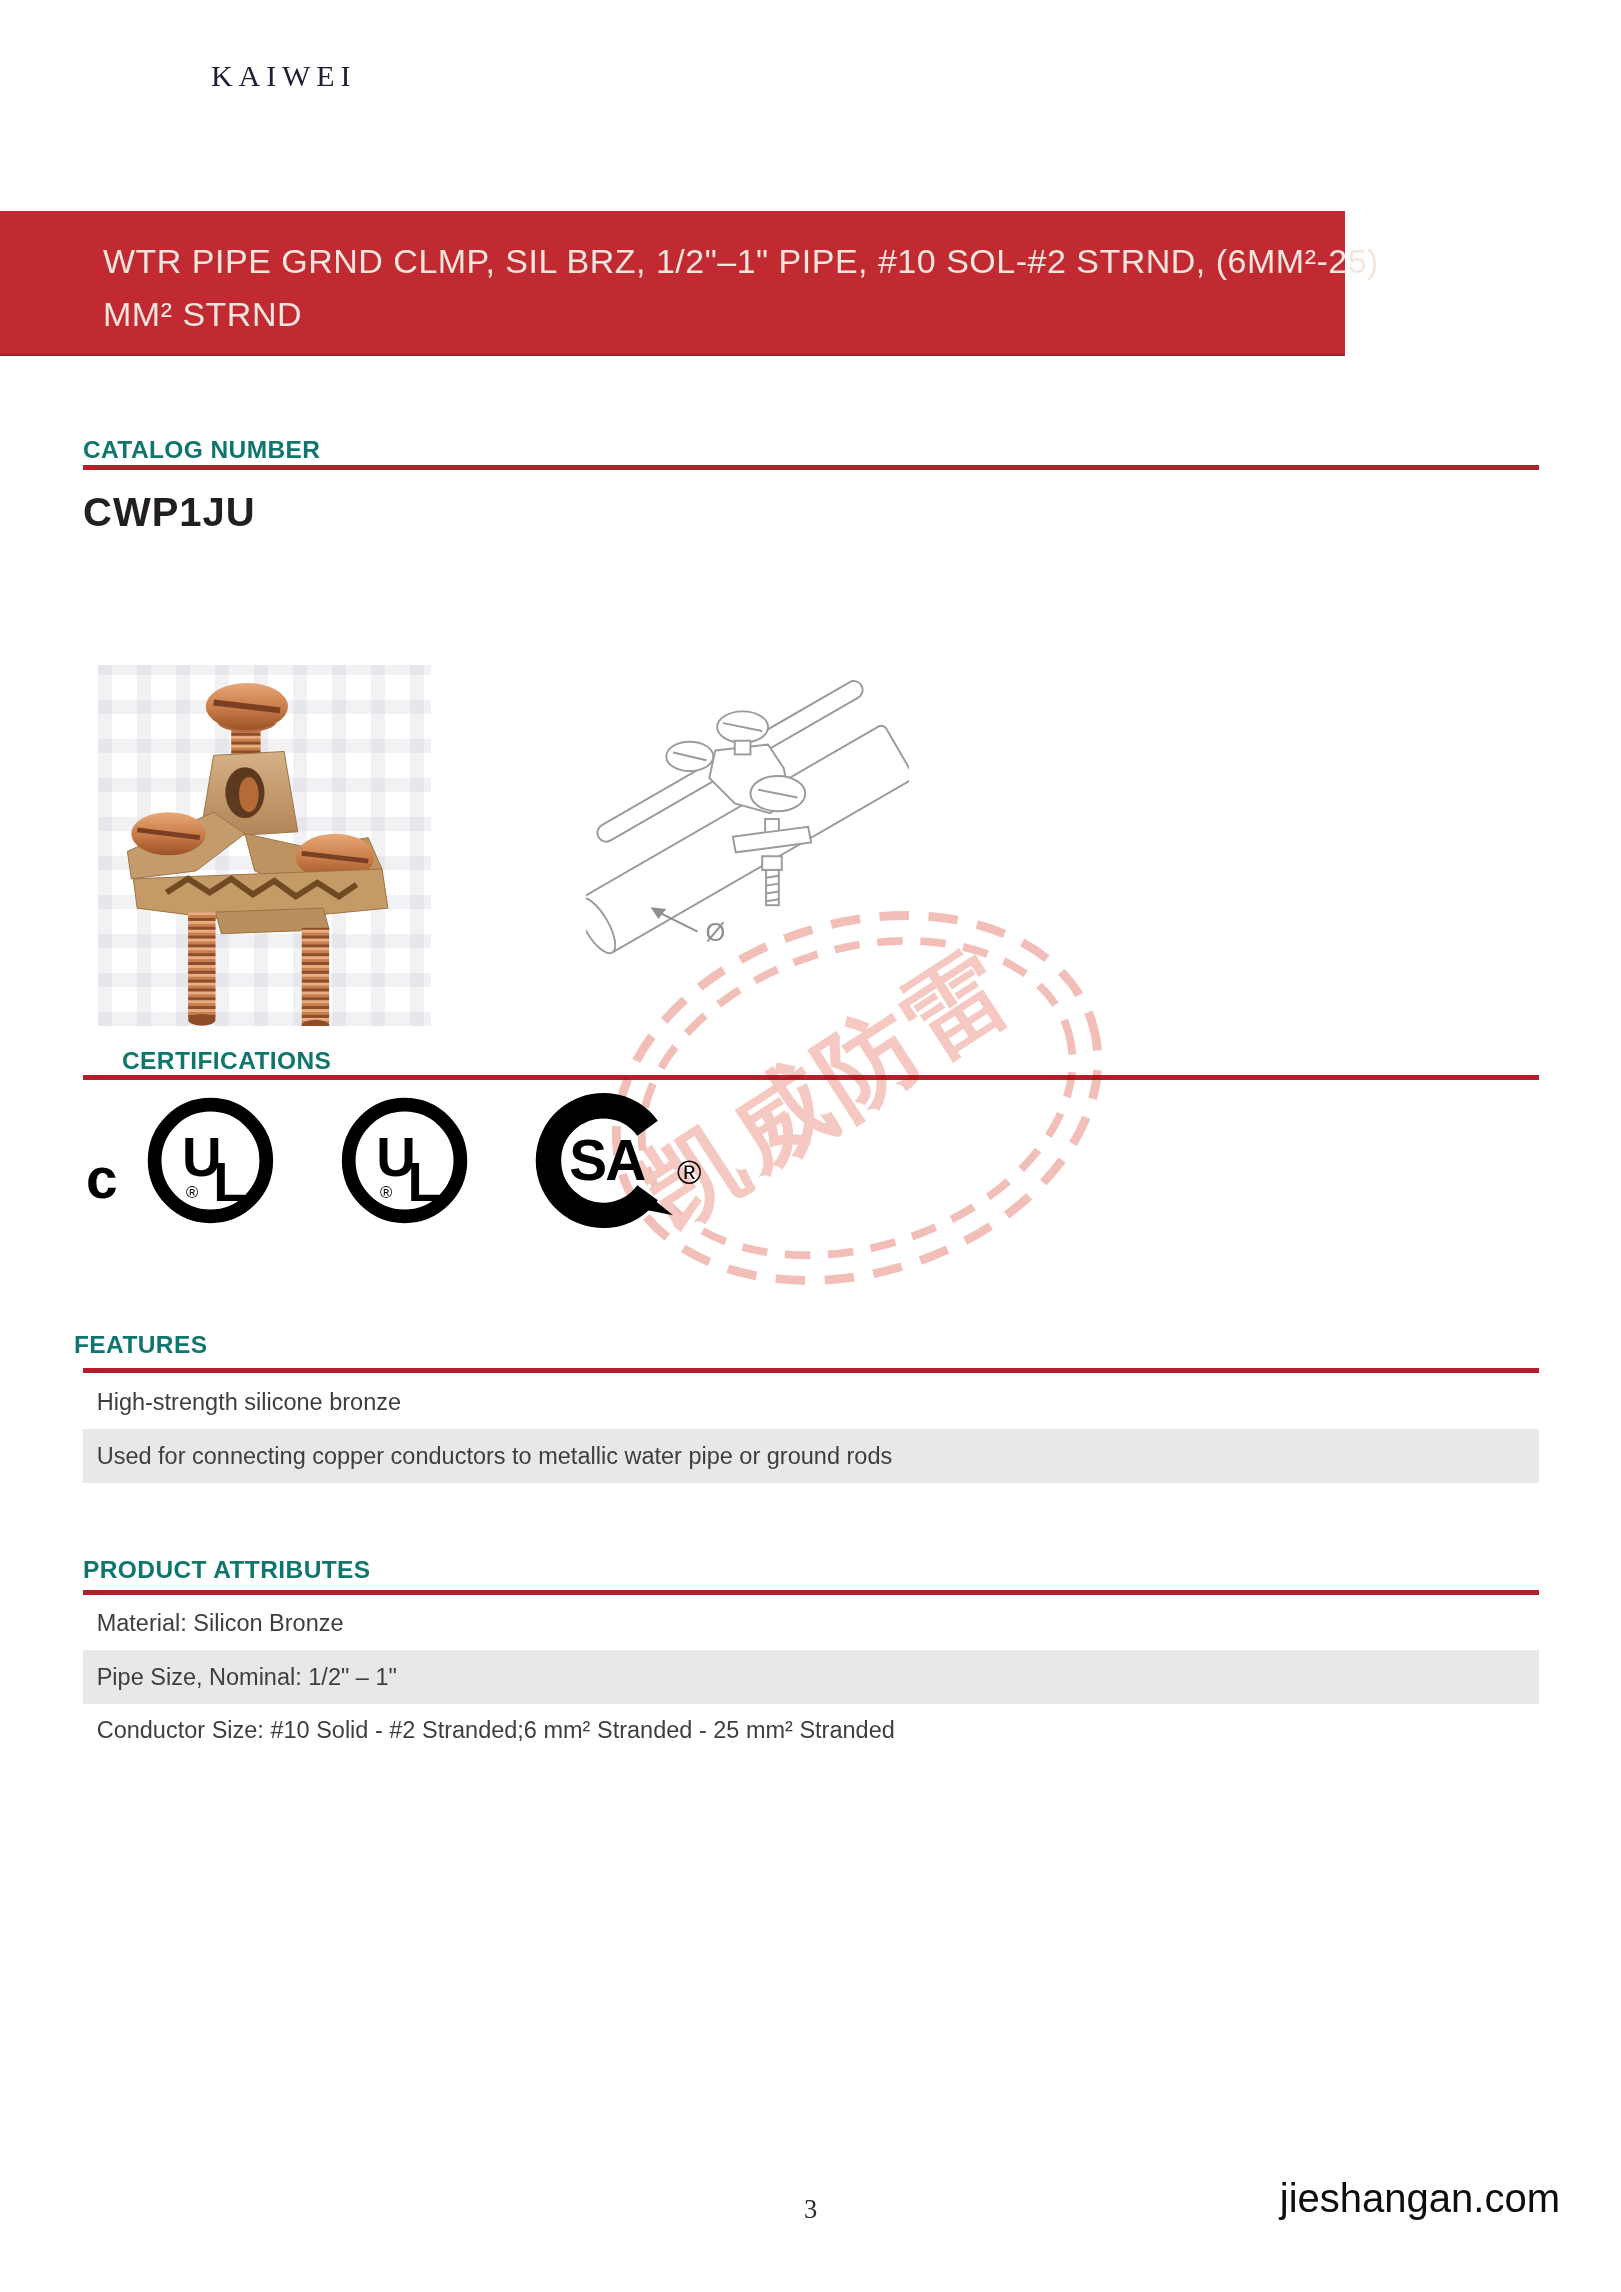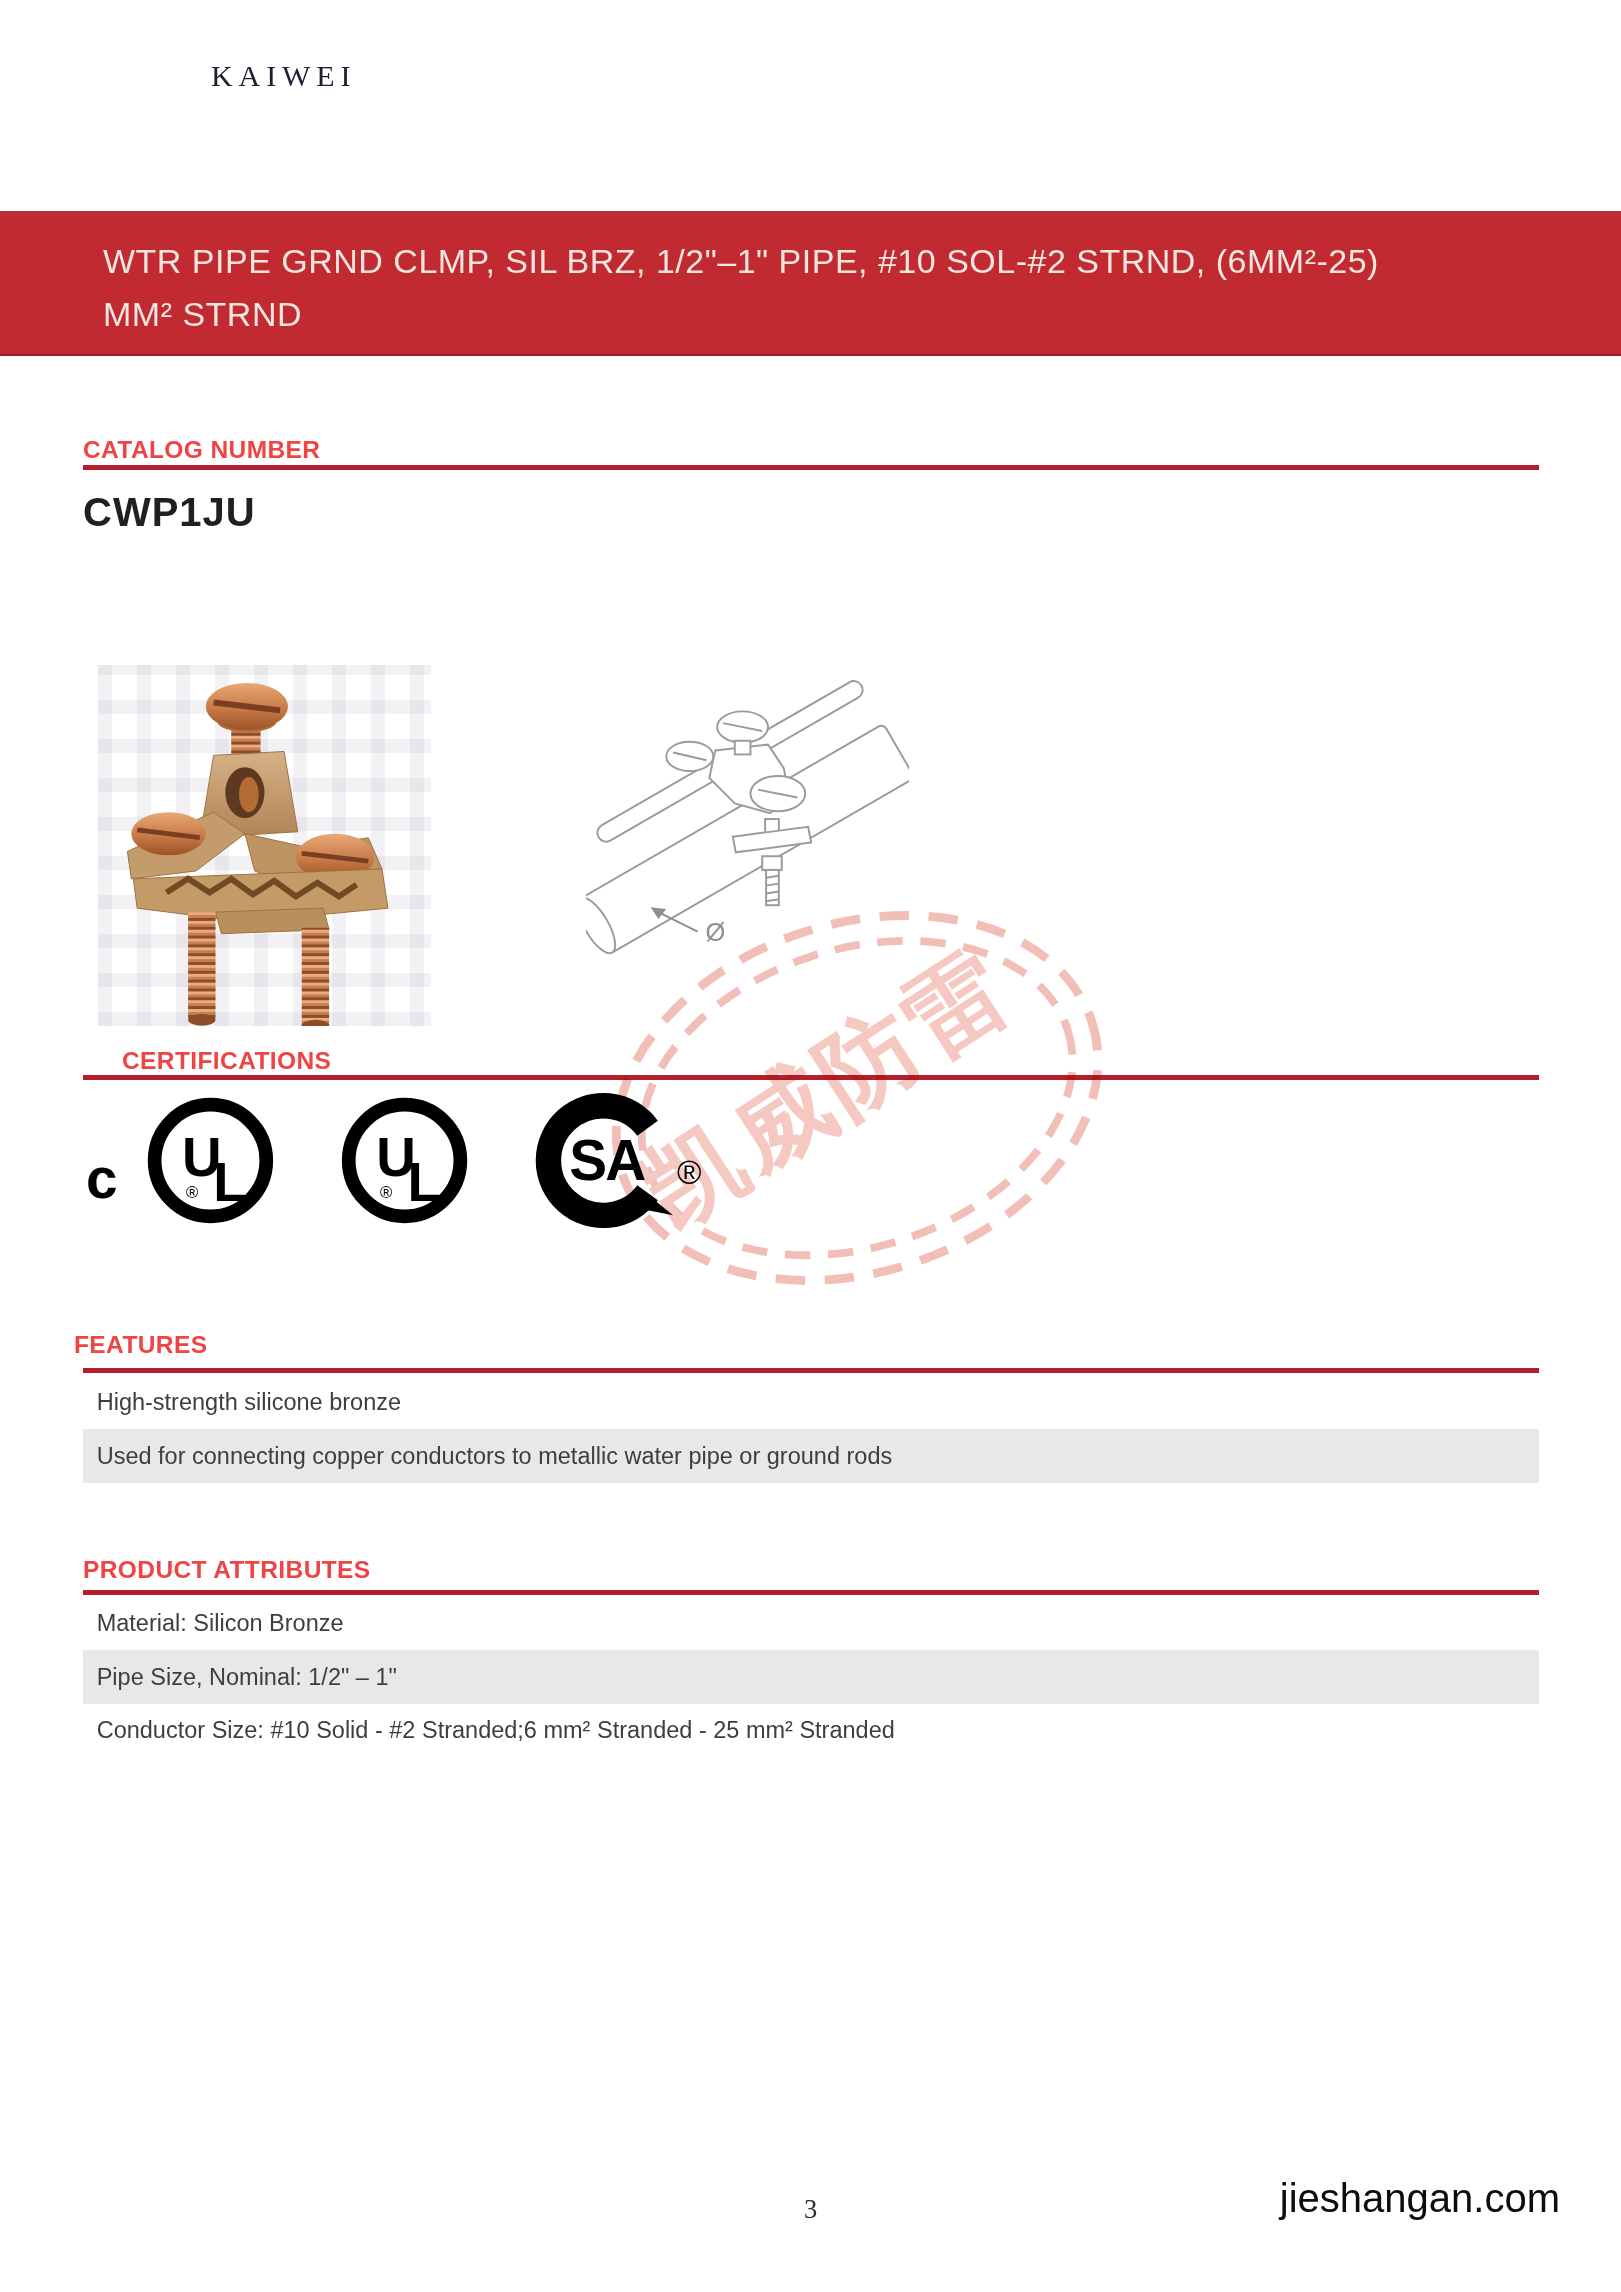--- a/index.html
+++ b/index.html
@@ -2,26 +2,26 @@
 <html><head>
 <meta charset="utf-8">
 <style>
   html,body{margin:0;padding:0;}
   body{width:1621px;height:2293px;background:#ffffff;font-family:"Liberation Sans",sans-serif;}
   .page{position:absolute;left:0;top:0;width:1621px;height:2293px;overflow:hidden;background:#ffffff;}
 
   .brand{position:absolute;left:211px;top:59px;font-family:"Liberation Serif",serif;
          font-size:30px;letter-spacing:5.9px;color:#1f1f33;}
 
-  .banner{position:absolute;left:0;top:211px;width:1621px;height:145px;background:#c22a31;
+  .banner{position:absolute;left:0;top:211px;width:1345px;height:145px;background:#c22a31;
           border-bottom:2.9px solid #9e2026;box-sizing:border-box;}
   .banner-text{position:absolute;left:103px;top:23.5px;}
   .banner-line{font-size:34px;line-height:53px;color:#f3e6df;letter-spacing:0.5px;white-space:nowrap;}
 
-  .sec-heading{position:absolute;font-size:24.5px;font-weight:bold;color:#ef4444;letter-spacing:0.4px;}
+  .sec-heading{position:absolute;font-size:24.5px;font-weight:bold;color:#0f766e;letter-spacing:0.4px;}
   .rule{position:absolute;height:4.9px;background:#b51f2c;width:1456px;left:83px;}
 
   .catalog-number{position:absolute;left:83px;top:490px;font-size:40px;font-weight:800;color:#231f20;letter-spacing:1px;}
 
   .photo{position:absolute;left:98px;top:665px;width:333px;height:361px;
          background-image:
            repeating-linear-gradient(0deg,#f2f2f5 0 13.7px,#ffffff 13.7px 39px),
            repeating-linear-gradient(90deg,#f2f2f5 0 13.7px,#ffffff 13.7px 39px);
          background-blend-mode:multiply;}
   .drawing{position:absolute;left:586px;top:674px;width:323px;height:294px;}

